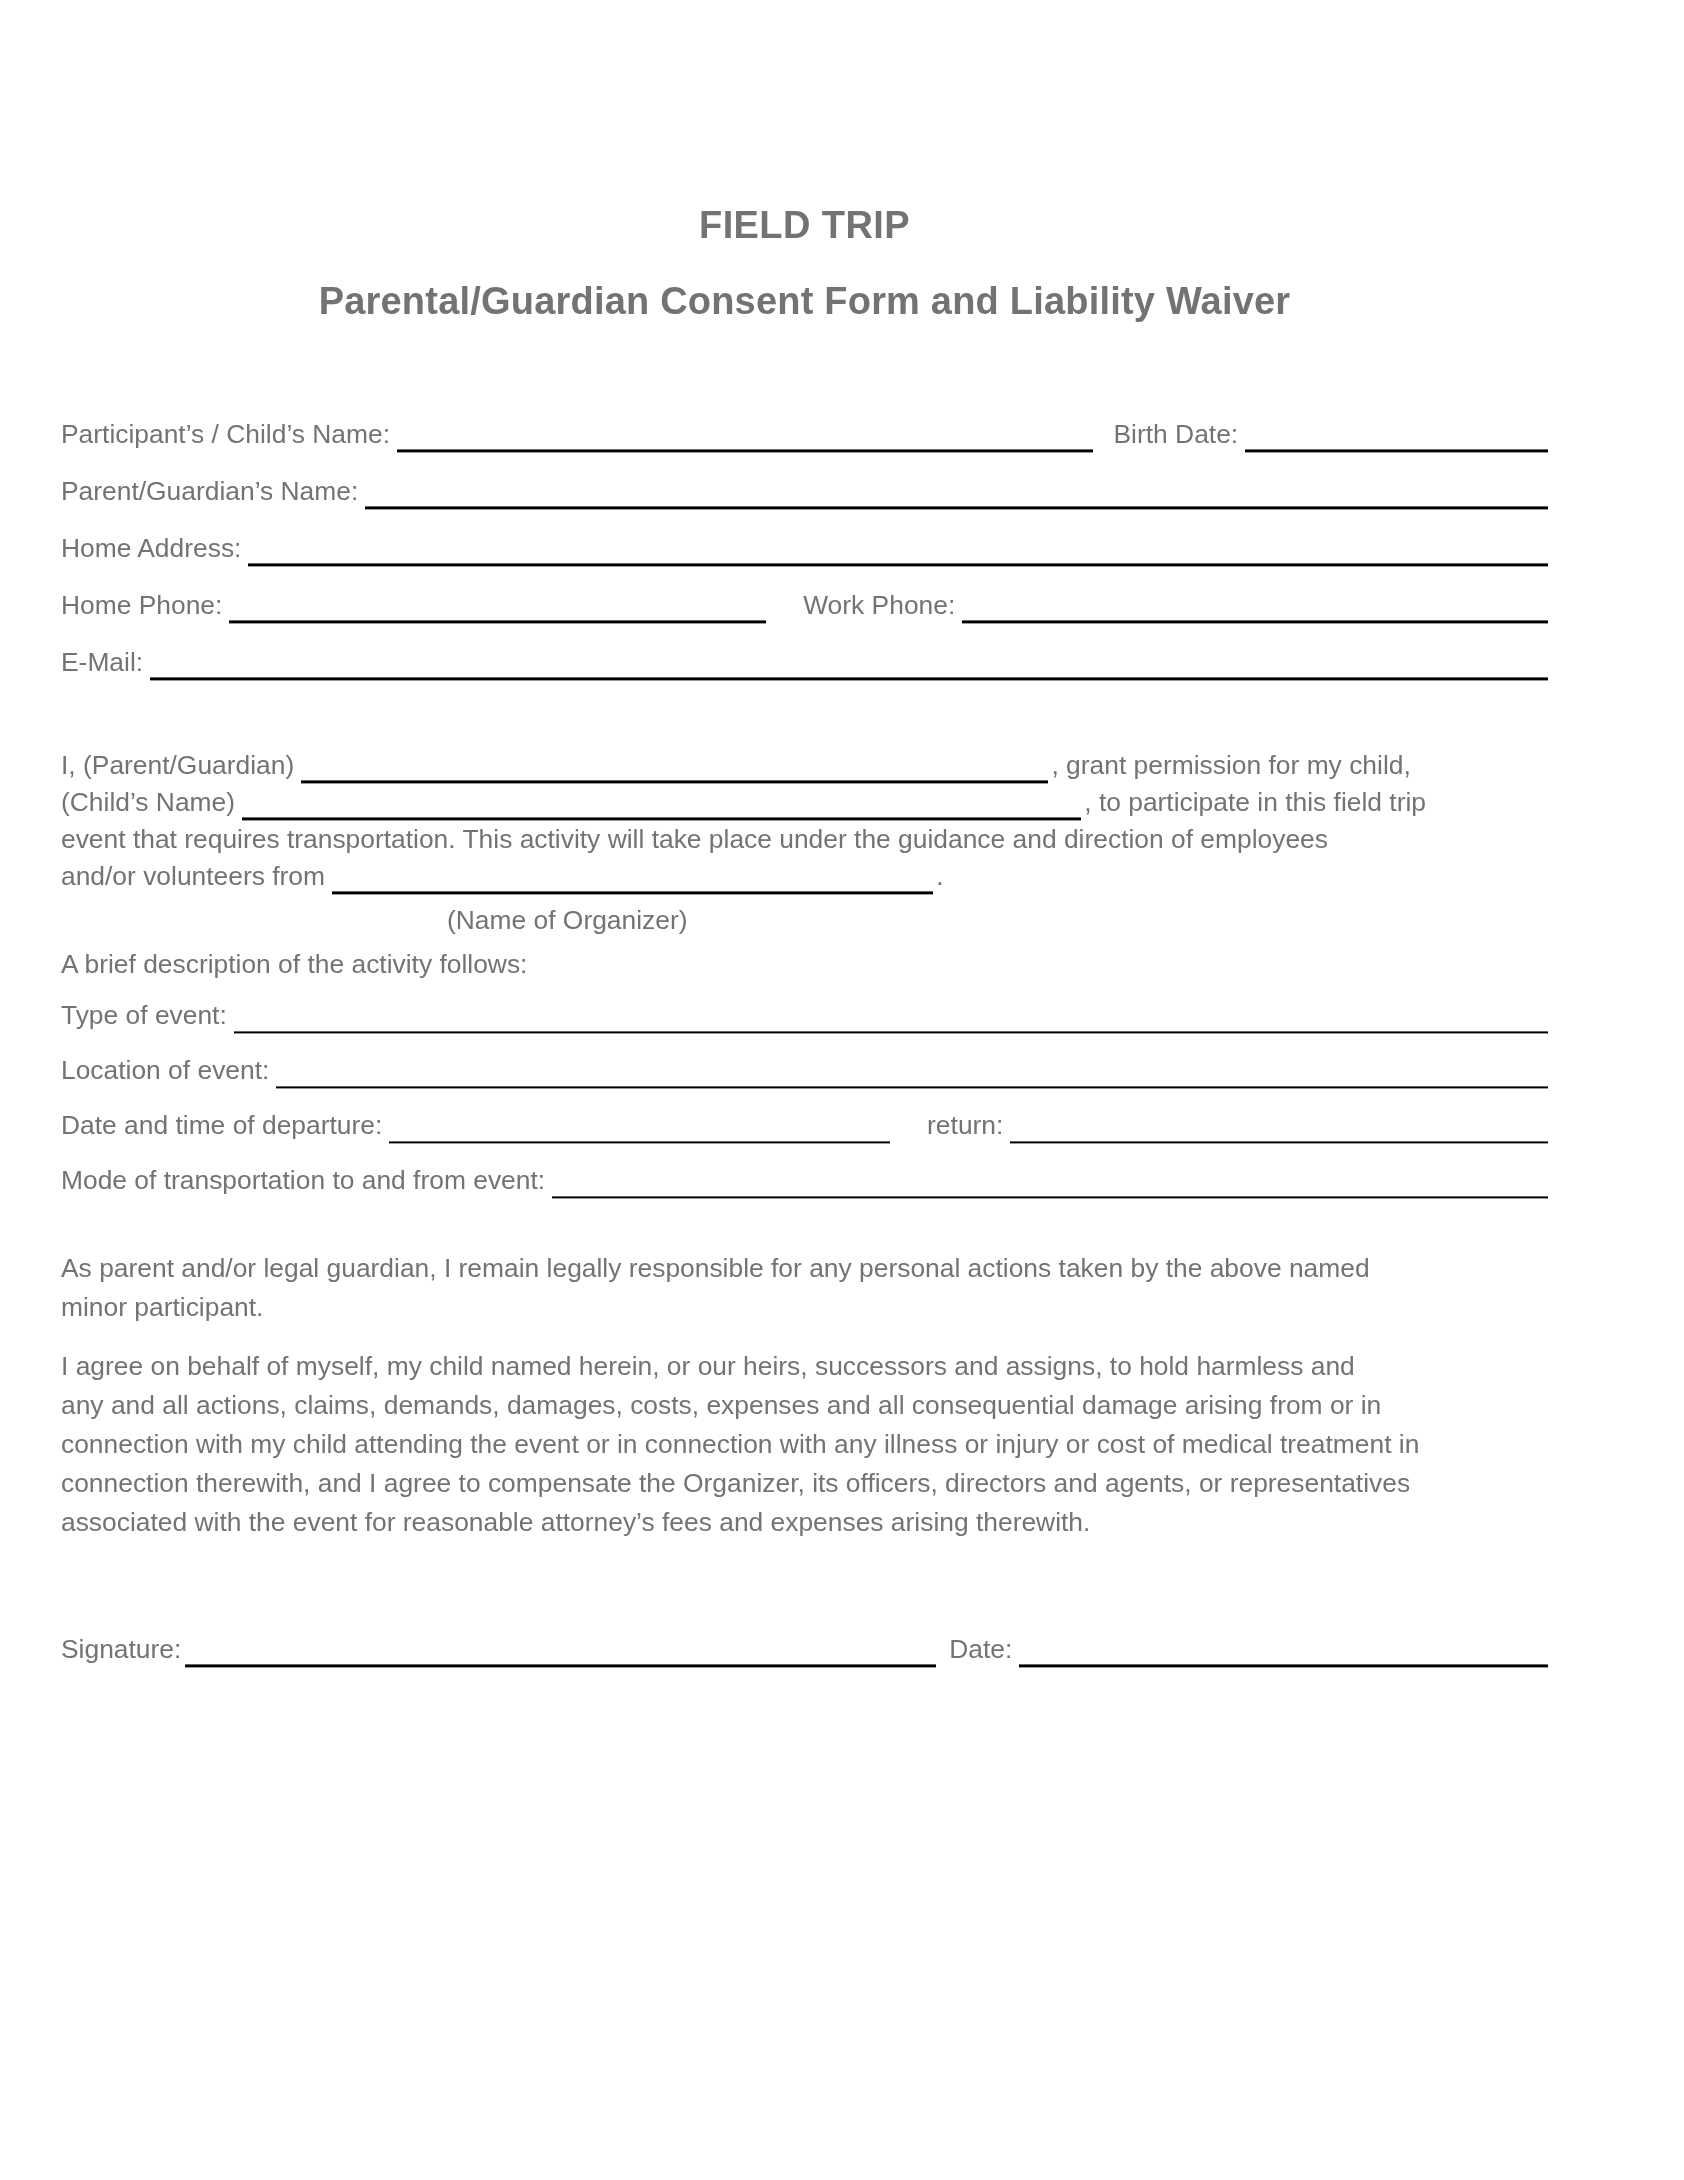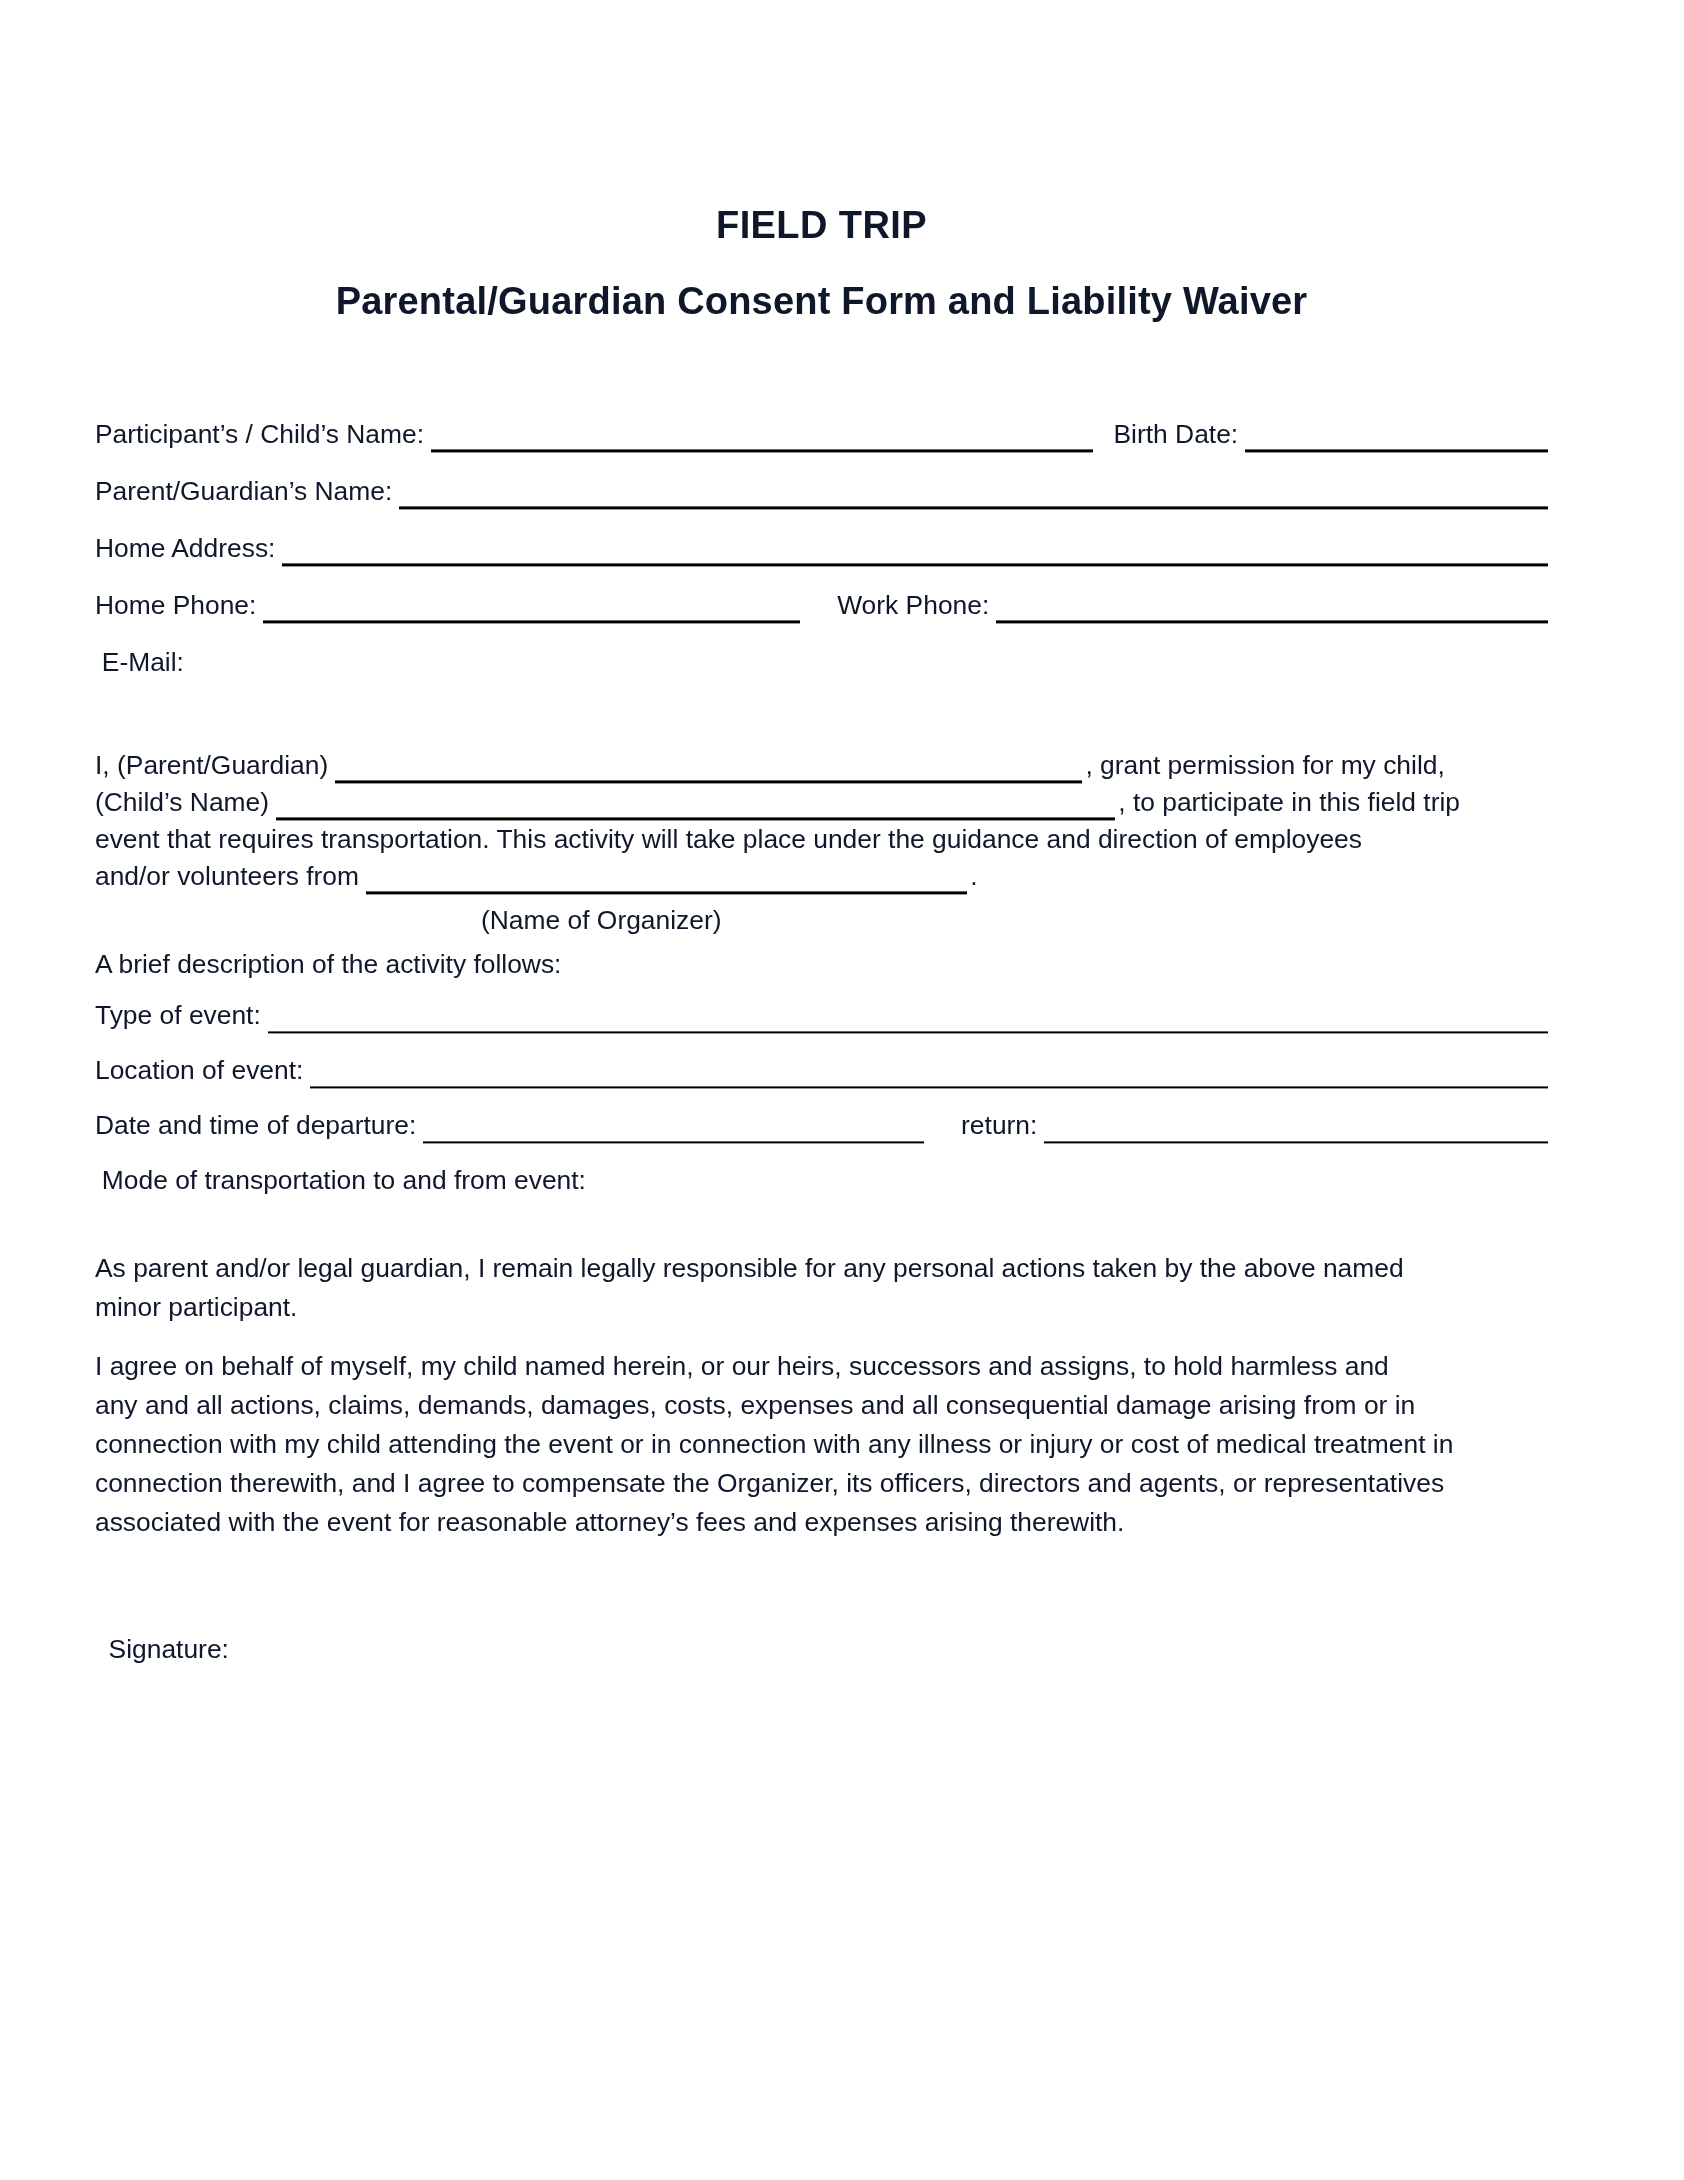--- a/index.html
+++ b/index.html
@@ -2,23 +2,23 @@
 <html style="font-size:13.6px"><head>
 <meta charset="utf-8">
 <style>
   html,body{margin:0;padding:0;background:#ffffff;}
   .page{
     position:relative;
     width:1685px;
     height:2181px;
     background:#ffffff;
     box-sizing:border-box;
-    padding:0 137px 0 95px;
+    padding:0 137px 0 61px;
     font-family:"Liberation Sans","DejaVu Sans",sans-serif;
-    color:#0f172a;
+    color:#737373;
     font-size:26.4px;
     overflow:hidden;
   }
   h1.title{
     margin:0;
     padding-top:206px;
     text-align:center;
     font-size:38px;
     line-height:1;
     font-weight:bold;
@@ -32,21 +32,21 @@
     font-weight:bold;
     letter-spacing:0.2px;
   }
   .fields{margin-top:96px;}
   .frow{
     display:flex;
     align-items:baseline;
     height:37px;
     margin-bottom:20px;
   }
-  .frow:last-child{margin-bottom:0;flex-direction:column;}
+  .frow:last-child{margin-bottom:0;}
   .lbl{
     white-space:nowrap;
     line-height:37px;
   }
   .fl{
     display:block;
     height:2.6px;
     background:#000000;
     transform:translateY(9.4px);
     margin-left:6.8px;

